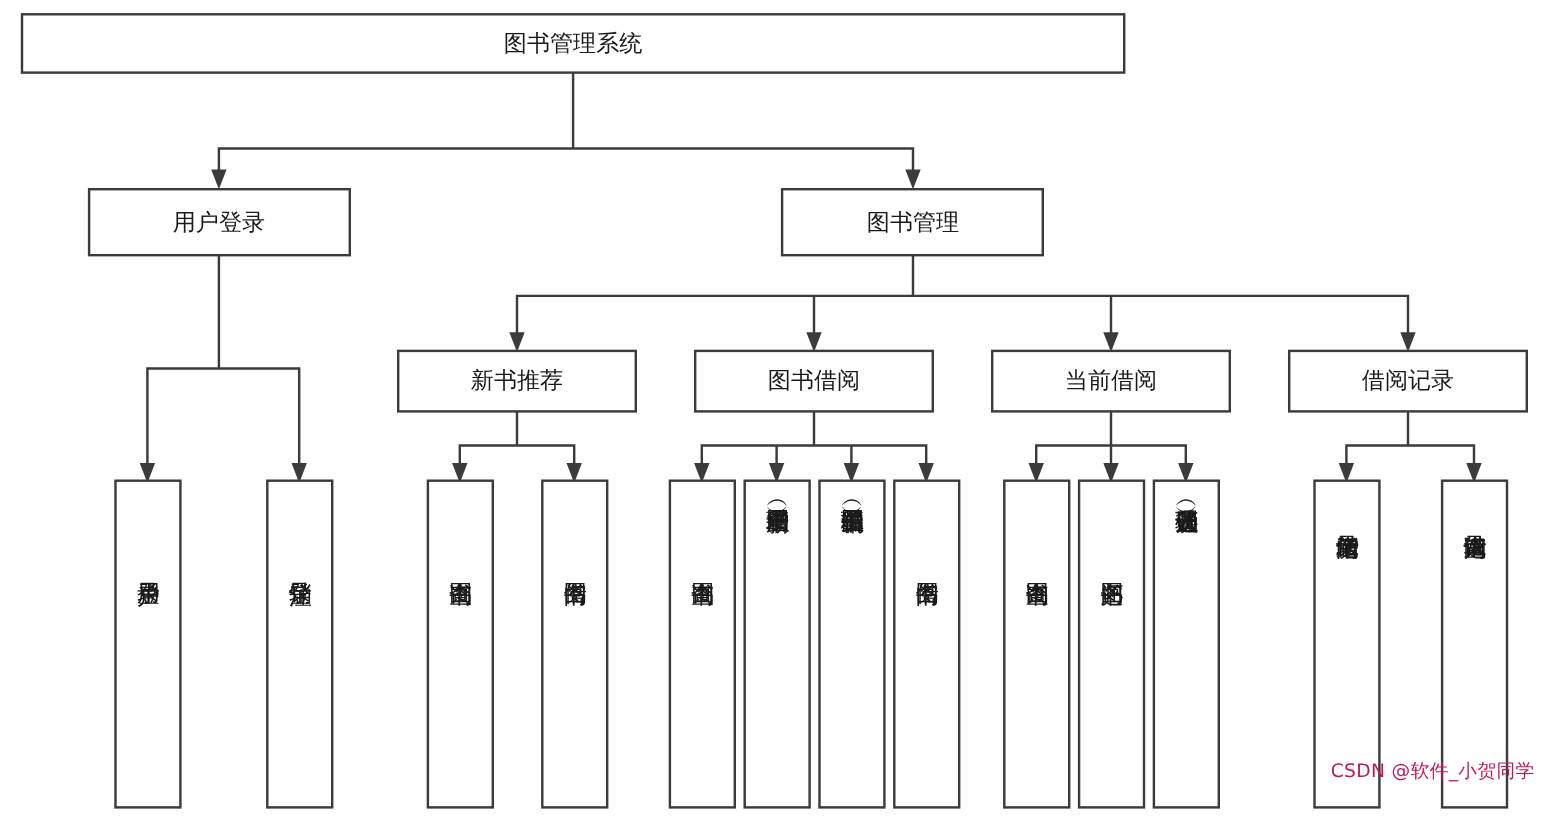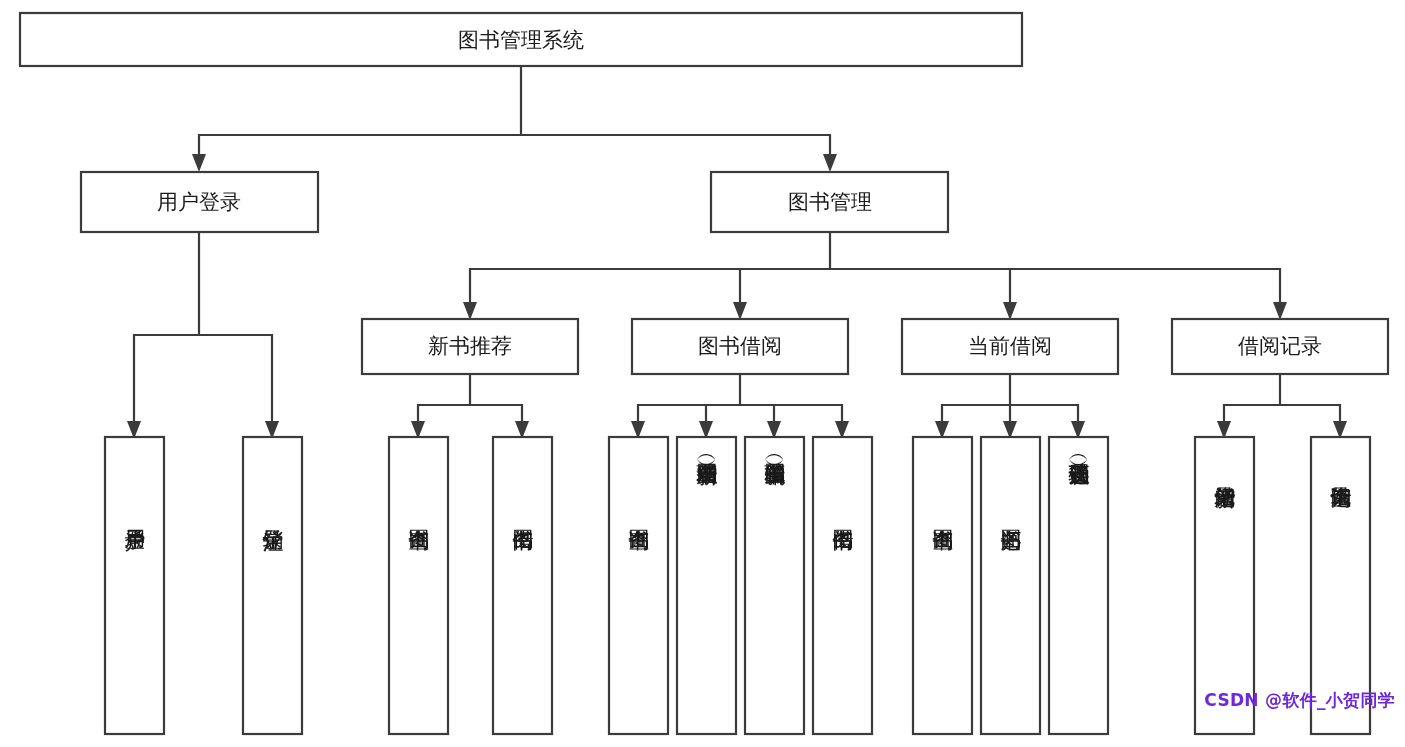--- a/index.html
+++ b/index.html
@@ -58,26 +58,25 @@
     text-anchor: middle;
     writing-mode: vertical-rl;
     glyph-orientation-vertical: 0;
   }
   .watermark-text {
     position: absolute;
     right: 10px;
     bottom: 6px;
     font-family: "DejaVu Sans", "Liberation Sans", sans-serif;
     font-size: 17px;
-    color: #6d28d9;
+    color: #be185d;
     white-space: nowrap;
     letter-spacing: 0.3px;
     pointer-events: none;
     user-select: none;
-    font-weight: bold;
   }
 </style>
 </head>
 <body>
 
 <div id="diagram-root">
 
   <svg id="flowchart" viewBox="0 0 1405 747">
 
     <g>

